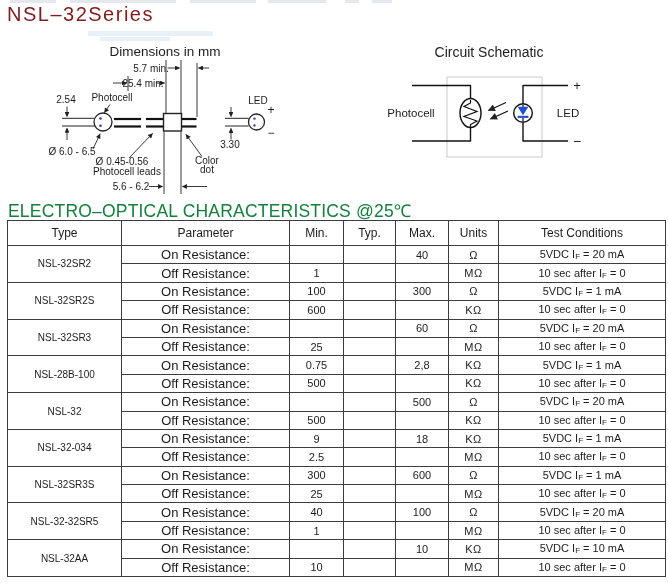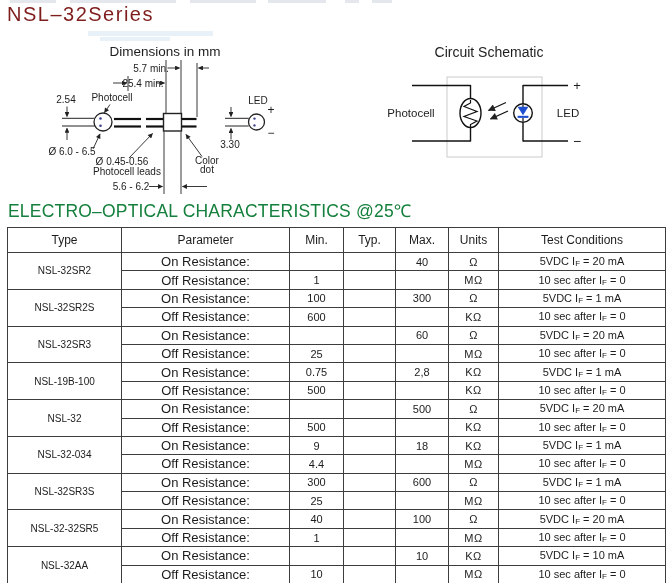--- a/index.html
+++ b/index.html
@@ -13,21 +13,21 @@
     position:absolute;left:7px;top:3px;font-size:20px;letter-spacing:1.5px;
     color:#7f1d1d;font-weight:400;
   }
   .section-heading{
     position:absolute;left:8px;top:198px;font-size:17.5px;letter-spacing:.2px;
     color:#15803d;white-space:nowrap;
   }
   svg.diagrams{position:absolute;left:0;top:0;}
   svg text{font-family:"Liberation Sans",sans-serif;fill:#1d1d1d;}
   .eo-table{
-    position:absolute;left:7px;top:227px;border-collapse:collapse;table-layout:fixed;
+    position:absolute;left:7px;top:220px;border-collapse:collapse;table-layout:fixed;
     width:658px;font-size:11px;color:#1c1c1c;
   }
   .eo-table td,.eo-table th{
     border:1px solid #3d3d3d;text-align:center;vertical-align:middle;
     padding:0;overflow:hidden;white-space:nowrap;font-weight:400;
   }
   .eo-table thead tr{height:25px;}
   .eo-table tbody tr{height:18.4px;}
   .eo-table th{font-size:12px;}
   .c-type{font-size:10px;}
@@ -231,21 +231,21 @@
       </tr>
       <tr>
         <td class="c-param">Off Resistance:</td>
         <td class="c-min">25</td>
         <td class="c-typ"></td>
         <td class="c-max"></td>
         <td class="c-units">MΩ</td>
         <td class="c-test">10 sec after I<span class="subf">F</span> = 0</td>
       </tr>
       <tr>
-        <td class="c-type" rowspan="2">NSL-19B-100</td>
+        <td class="c-type" rowspan="2">NSL-28B-100</td>
         <td class="c-param">On Resistance:</td>
         <td class="c-min">0.75</td>
         <td class="c-typ"></td>
         <td class="c-max">2,8</td>
         <td class="c-units">KΩ</td>
         <td class="c-test">5VDC I<span class="subf">F</span> = 1 mA</td>
       </tr>
       <tr>
         <td class="c-param">Off Resistance:</td>
         <td class="c-min">500</td>
@@ -275,21 +275,21 @@
         <td class="c-type" rowspan="2">NSL-32-034</td>
         <td class="c-param">On Resistance:</td>
         <td class="c-min">9</td>
         <td class="c-typ"></td>
         <td class="c-max">18</td>
         <td class="c-units">KΩ</td>
         <td class="c-test">5VDC I<span class="subf">F</span> = 1 mA</td>
       </tr>
       <tr>
         <td class="c-param">Off Resistance:</td>
-        <td class="c-min">4.4</td>
+        <td class="c-min">2.5</td>
         <td class="c-typ"></td>
         <td class="c-max"></td>
         <td class="c-units">MΩ</td>
         <td class="c-test">10 sec after I<span class="subf">F</span> = 0</td>
       </tr>
       <tr>
         <td class="c-type" rowspan="2">NSL-32SR3S</td>
         <td class="c-param">On Resistance:</td>
         <td class="c-min">300</td>
         <td class="c-typ"></td>

